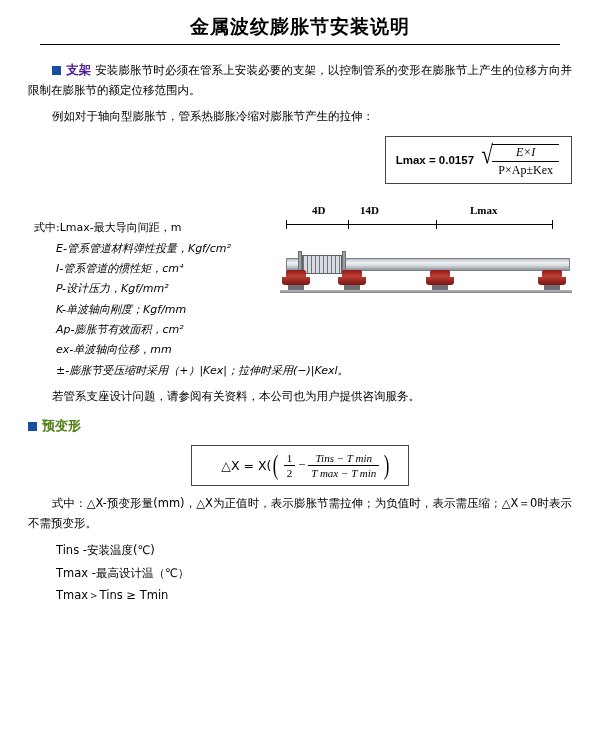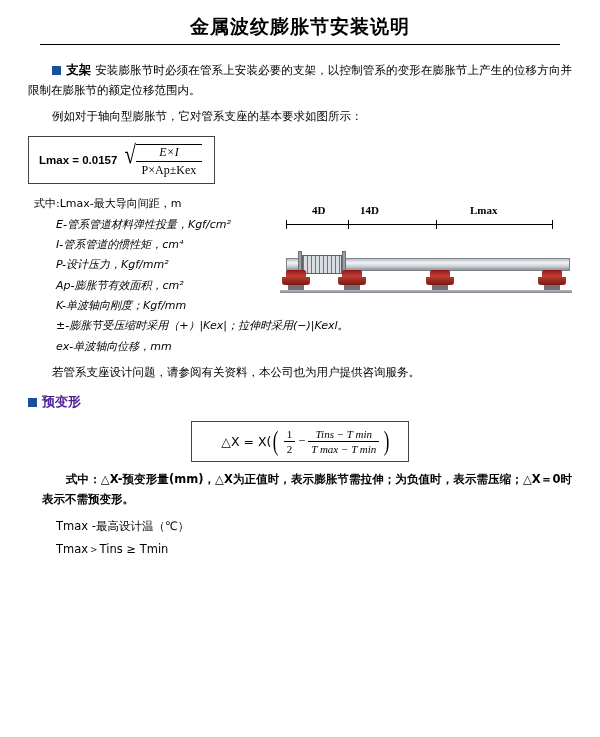--- a/index.html
+++ b/index.html
@@ -43,47 +43,47 @@
     margin: 6px 0;
     text-align: justify;
     font-family: "DejaVu Sans", "Liberation Sans", sans-serif;
   }
   .indent {
     text-indent: 24px;
   }
   .sq-head {
     font-size: 13px;
     font-weight: bold;
-    color: #4c1d95;
+    color: #4d7c0f;
     margin: 10px 0 2px 0;
     font-family: "DejaVu Sans", "Liberation Sans", sans-serif;
   }
   .sq-head .sq {
     display: inline-block;
     width: 9px;
     height: 9px;
     background: #1a4fa0;
     margin-right: 5px;
     vertical-align: middle;
   }
   .inline-head {
-    color: #000000;
+    color: #4c1d95;
     font-weight: bold;
     font-size: 12.5px;
   }
   .sub-head {
     font-size: 14px;
     font-weight: bold;
     color: #3aa0dd;
     margin: 14px 0 6px 14px;
     font-family: "DejaVu Sans", "Liberation Sans", sans-serif;
   }
   .formula-box {
     display: flex;
-    justify-content: flex-start;
+    justify-content: flex-end;
     margin: 10px 0 6px 0;
   }
   .formula {
     border: 1px solid #444;
     padding: 5px 12px 5px 10px;
     font-size: 12px;
     display: flex;
     align-items: center;
     font-family: "Liberation Serif", serif;
   }
@@ -131,20 +131,21 @@
   }
   .legend .l0 { margin-left: 0px; }
   .legend .l1 { margin-left: 22px; font-style: italic; }
   .mid-row {
     display: flex;
     align-items: flex-start;
   }
   .mid-left {
     width: 252px;
     flex: 0 0 252px;
+    margin-top: 24px;
   }
   .diagram {
     flex: 1 1 auto;
     position: relative;
     height: 118px;
     margin-top: 14px;
   }
   .dim-labels {
     position: relative;
     height: 16px;
@@ -300,21 +301,21 @@
   <div class="title">金属波纹膨胀节安装说明</div>
   <div class="title-rule"></div>
 
   <div class="content">
 
     <p class="body indent">
       <span class="inline-head"><span class="sq" style="display:inline-block;width:9px;height:9px;background:#1a4fa0;margin-right:5px;vertical-align:middle;"></span><span>支架</span></span>
       <span>安装膨胀节时必须在管系上安装必要的支架，以控制管系的变形在膨胀节上产生的位移方向并限制在膨胀节的额定位移范围内。</span>
     </p>
 
-    <p class="body indent">例如对于轴向型膨胀节，它对管系支座的基本要求如图所示：</p>
+    <p class="body indent">例如对于轴向型膨胀节，管系热膨胀冷缩对膨胀节产生的拉伸：</p>
 
     <div class="formula-box">
       <div class="formula">
         <span class="lhs">Lmax = 0.0157</span>
         <span class="radical">
           <span class="sign">√</span>
           <span class="frac">
             <span class="num">E×I</span>
             <span class="den">P×Ap±Kex</span>
           </span>
@@ -322,24 +323,24 @@
       </div>
     </div>
 
     <div class="mid-row">
       <div class="mid-left">
         <div class="legend">
           <div class="l0">式中:Lmax-最大导向间距，m</div>
           <div class="l1">E-管系管道材料弹性投量，Kgf/cm²</div>
           <div class="l1">I-管系管道的惯性矩，cm⁴</div>
           <div class="l1">P-设计压力，Kgf/mm²</div>
+          <div class="l1">K-单波轴向刚度；Kgf/mm</div>
           <div class="l1">Ap-膨胀节有效面积，cm²</div>
-          <div class="l1">K-单波轴向刚度；Kgf/mm</div>
+          <div class="l1">ex-单波轴向位移，mm</div>
           <div class="l1">±-膨胀节受压缩时采用（+）|Kex|；拉伸时采用(−)|Kexl。</div>
-          <div class="l1">ex-单波轴向位移，mm</div>
         </div>
       </div>
 
       <div class="diagram">
         <div class="dim-labels">
           <span style="left:32px;">4D</span>
           <span style="left:80px;">14D</span>
           <span style="left:190px;">Lmax</span>
         </div>
         <div class="dim-line">
@@ -399,21 +400,22 @@
         </span>
         <span>−</span>
         <span class="fracline">
           <span class="num" style="font-style:italic;">Tins − T min</span>
           <span class="den" style="font-style:italic;">T max − T min</span>
         </span>
         <span class="paren-big">)</span>
       </div>
     </div>
 
-    <p class="body indent" style="margin-left:14px;font-weight:bold;">式中：△X-预变形量(mm)，△X为正值时，表示膨胀节需拉伸；为负值时，表示需压缩；△X＝0时表示不需预变形。</p>
+    <p class="body indent" style="">式中：△X-预变形量(mm)，△X为正值时，表示膨胀节需拉伸；为负值时，表示需压缩；△X＝0时表示不需预变形。</p>
 
     <div class="note-list">
+      <div>Tins -安装温度(℃)</div>
       <div>Tmax -最高设计温（℃）</div>
       <div>Tmax＞Tins ≥ Tmin</div>
     </div>
 
   </div>
 </div>
 
 </body></html>

